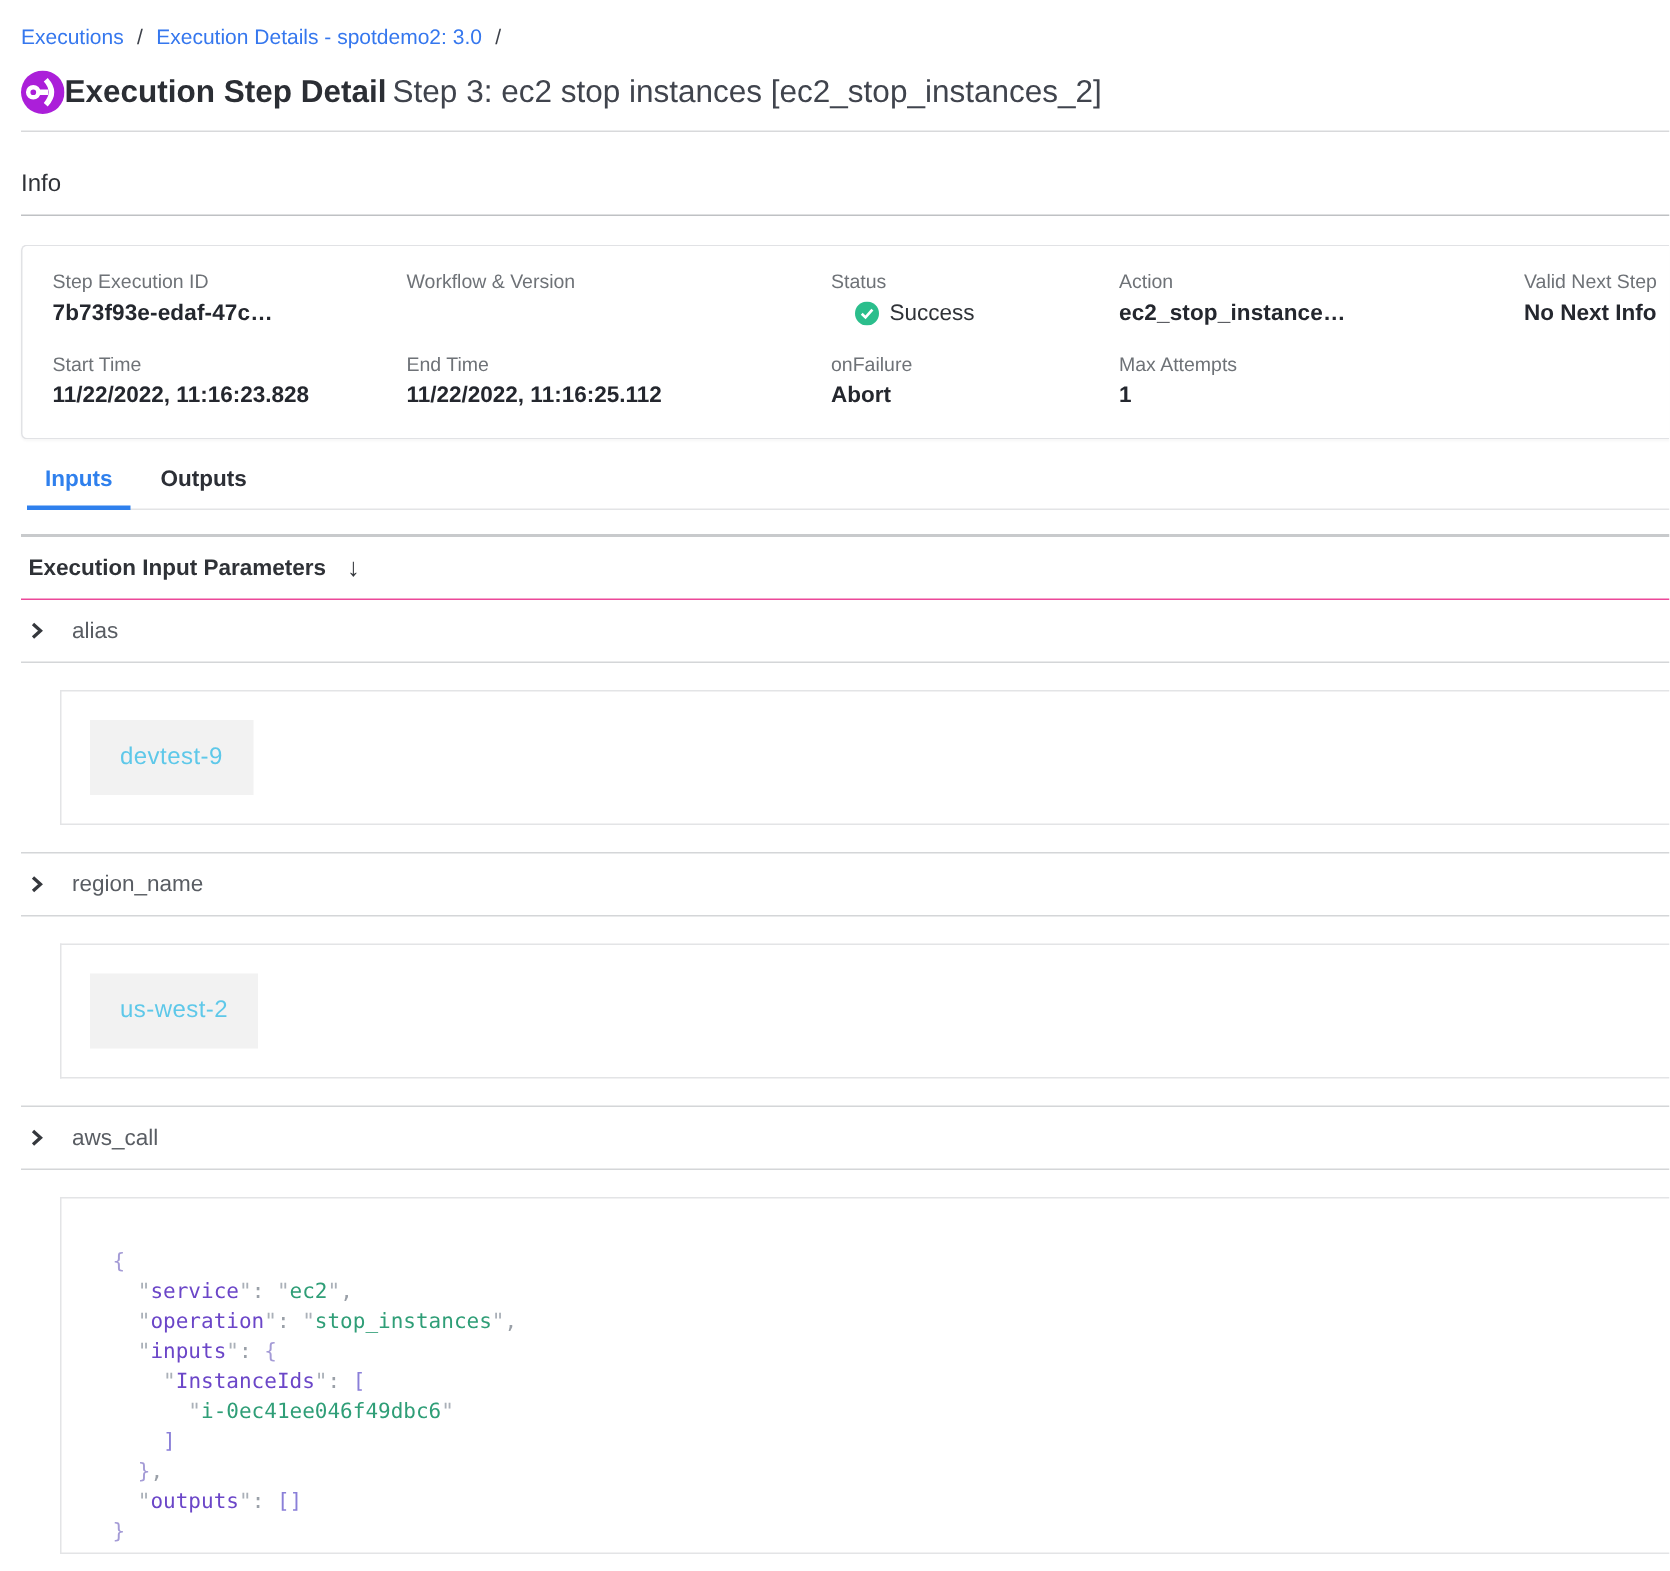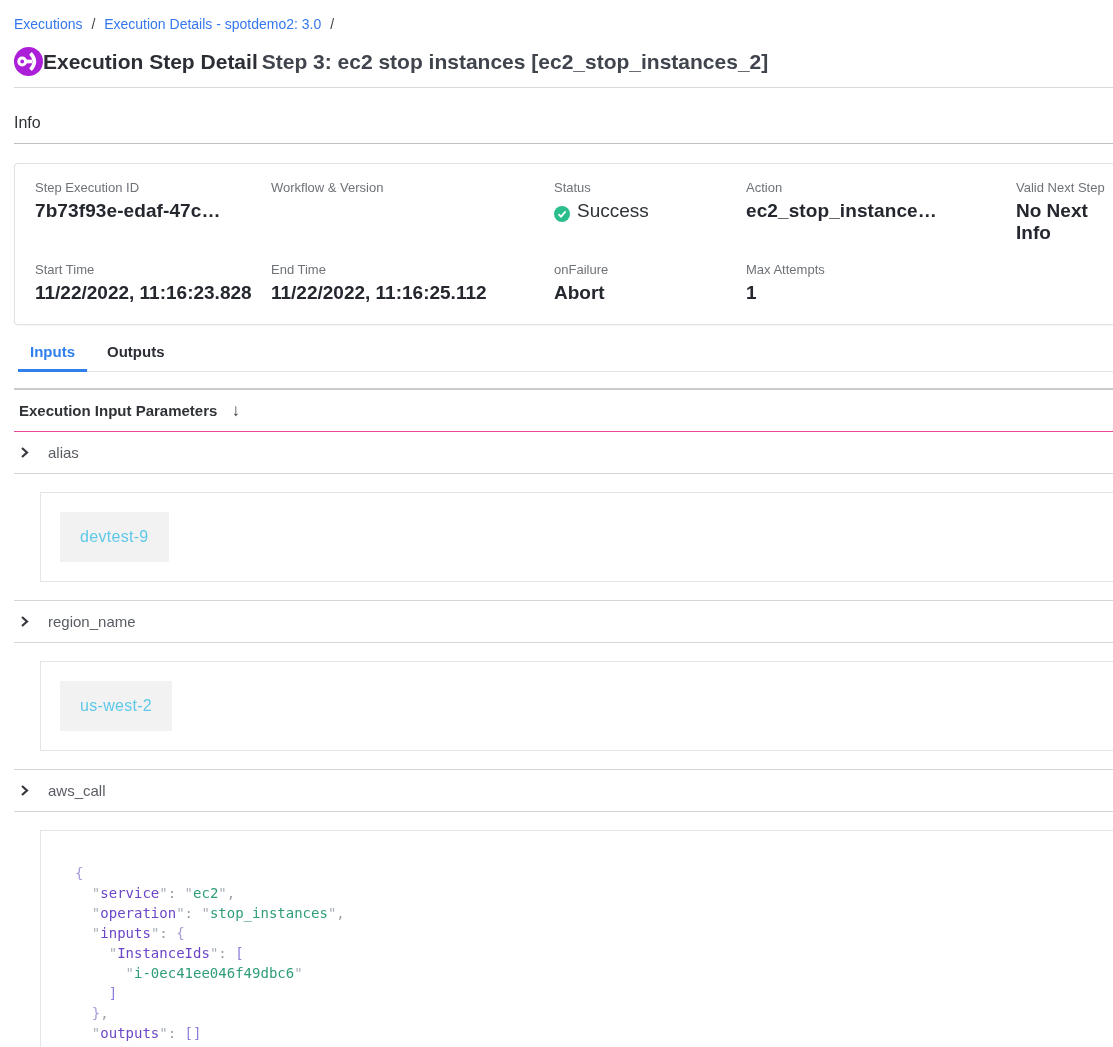--- a/index.html
+++ b/index.html
@@ -9,35 +9,35 @@
 
   
   .breadcrumb { padding-top:15px; font-size:14px; line-height:19px; }
   .breadcrumb a { color:#3577ee; text-decoration:none; cursor:pointer; }
   .breadcrumb .sep { color:#3d414a; margin:0 5px; }
 
   
   .title-row { margin-top:13px; display:flex; align-items:center; }
   .logo { width:29px; height:29px; flex:0 0 auto; }
   .page-title { font-size:21px; font-weight:700; color:#2b2e34; }
-  .page-subtitle { font-size:21px; font-weight:700; color:#40444d; margin-left:4px; }
+  .page-subtitle { font-size:21px; font-weight:400; color:#40444d; margin-left:4px; }
   .divider-title { border-top:1px solid #d8d9db; margin-top:11px; margin-left:0; }
 
   
   .info-heading { margin-top:26px; font-size:16px; color:#2f3237; }
   .divider-info { border-top:1px solid #bfc1c4; margin-top:11px; }
   .info-card { margin-top:19px; border:1px solid #e1e2e5; border-right:none;
     border-radius:4px 0 0 4px; box-shadow:0 1px 2px rgba(0,0,0,0.04);
     padding:16px 0 20px 20px; }
   .info-grid { display:grid; grid-template-columns:236px 283px 192px 270px 1fr;
     row-gap:18px; }
   .f-label { font-size:13px; color:#6e7277; margin-bottom:5px; }
-  .f-value { font-size:19px; font-weight:600; color:#24272e; }
+  .f-value { font-size:15px; font-weight:600; color:#24272e; }
   .f-value a { color:#3577ee; text-decoration:none; font-weight:600; cursor:pointer; }
-  .status-wrap { display:flex; align-items:flex-end; gap:7px; }
+  .status-wrap { display:flex; align-items:flex-end; gap:7px;margin-left:16px; }
   .mono-ish { letter-spacing:0.1px; }
 
   
   .tabs { margin-top:16px; margin-left:4px; display:flex; gap:8px;
     border-bottom:1px solid #e3e4e6; }
   .tab { font-size:15px; font-weight:600; color:#2c2f36; padding:2px 12px 9px 12px;
     cursor:pointer; border-bottom:3px solid transparent; margin-bottom:-1px; }
   .tab.active { color:#2f80ed; border-bottom-color:#2f80ed; }
 
   .thick-line { margin-top:16px; border-top:2px solid #c8cacc; }

